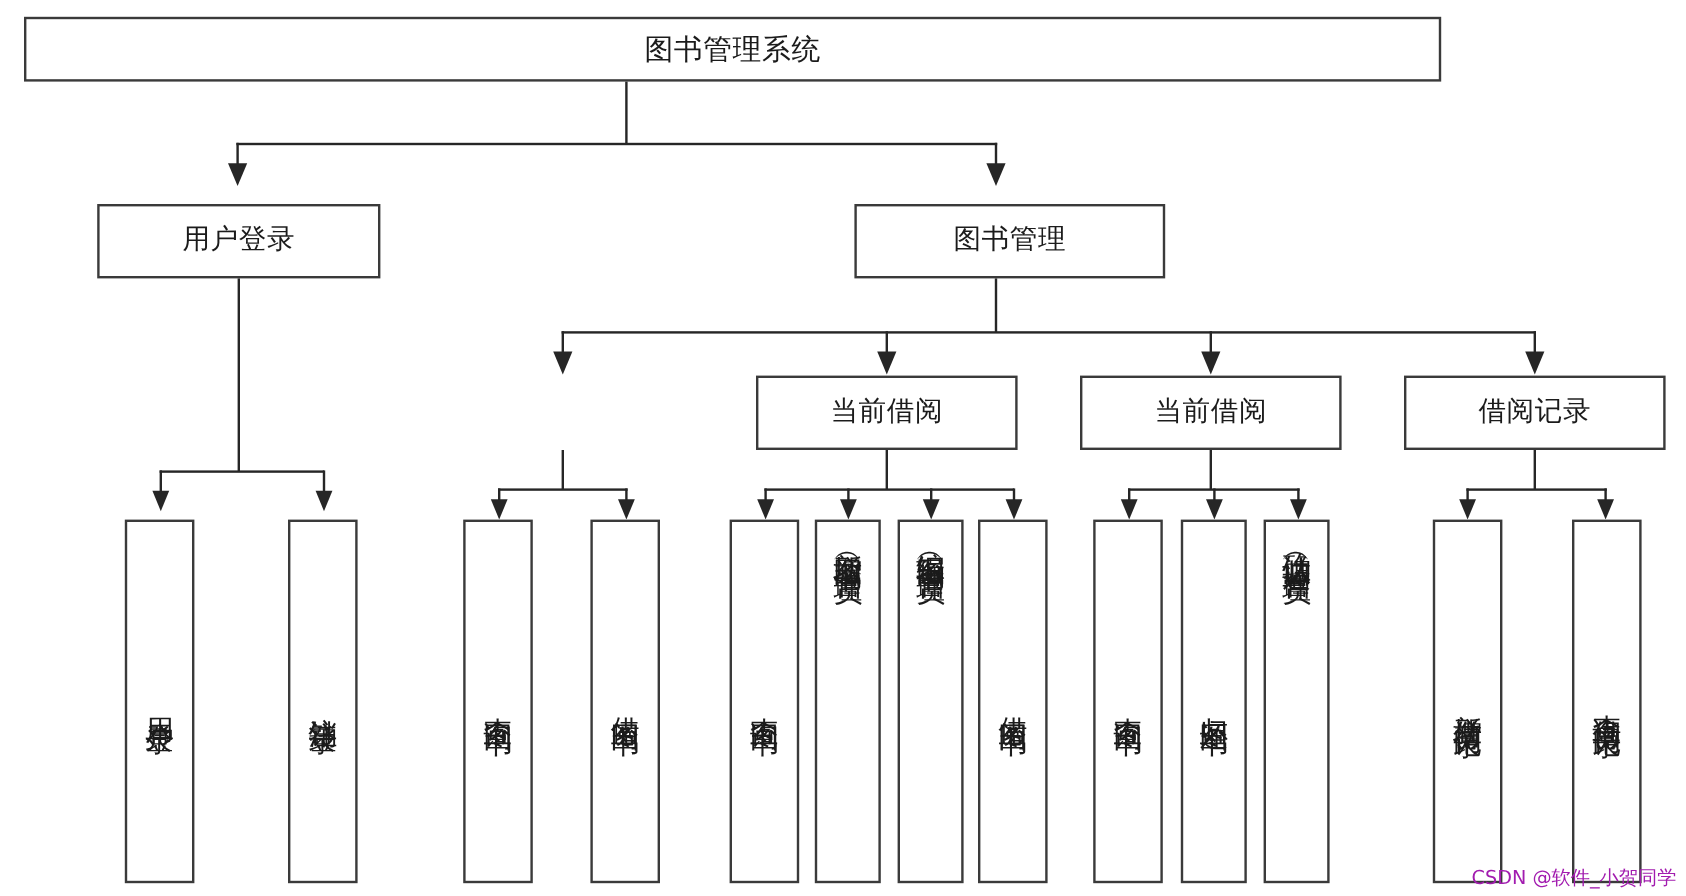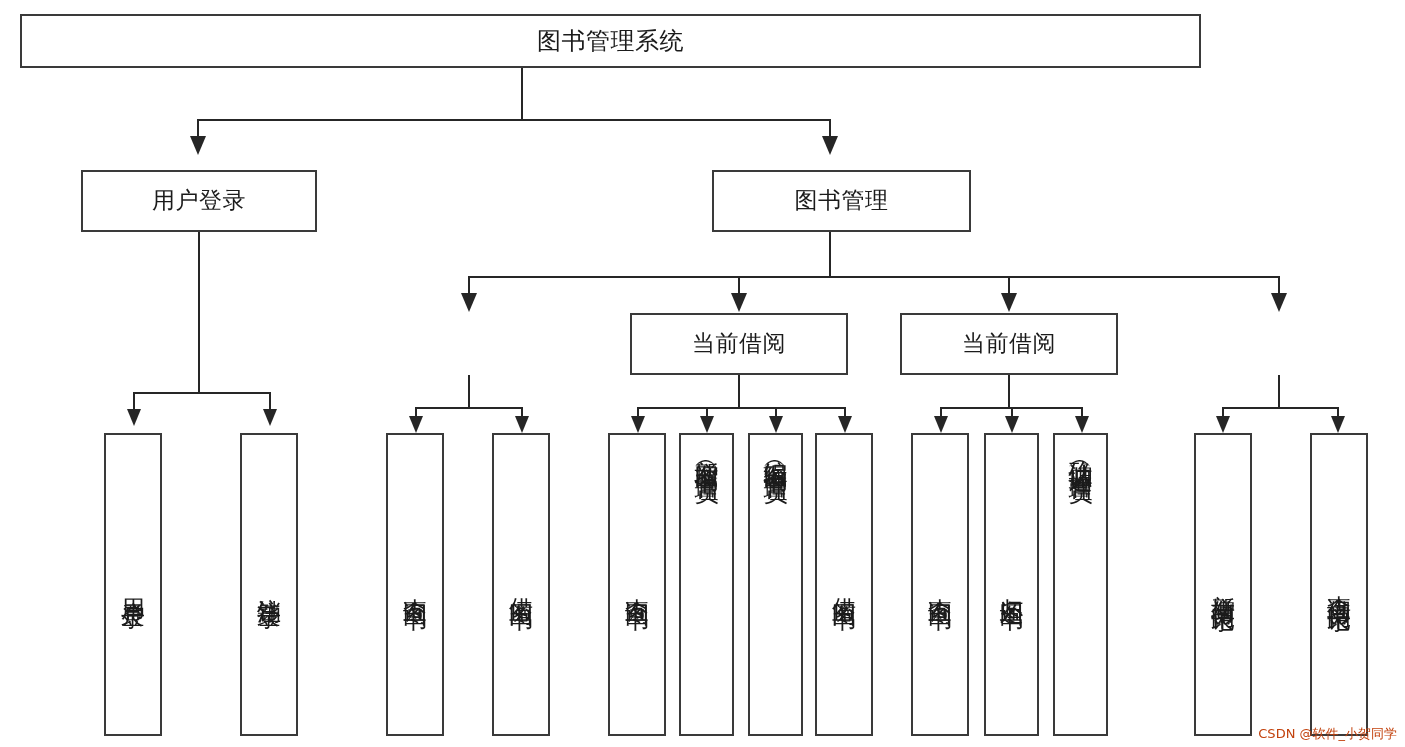--- a/index.html
+++ b/index.html
@@ -73,22 +73,22 @@
   }
   .arrow.slim {
     border-left-width: 7px;
     border-right-width: 7px;
     border-top-width: 17px;
   }
   #watermark {
     position: absolute;
     right: 8px;
     bottom: 4px;
-    font-size: 13px;
-    color: #c2410c;
+    font-size: 16px;
+    color: #a21caf;
     white-space: nowrap;
     font-family: "DejaVu Sans", "Liberation Sans", sans-serif;
   }
 </style>
 </head>
 <body>
 
 <div id="canvas">
 
   <div class="node root horiz" style="left:20px; top:14px; width:1181px; height:54px;">
@@ -127,20 +127,23 @@
   <div class="arrow" style="left:1001px; top:293px;"></div>
   <div class="conn vline" style="left:1278px; top:276px; height:18px;"></div>
   <div class="arrow" style="left:1271px; top:293px;"></div>
 
   <div class="node horiz" style="left:630px; top:313px; width:218px; height:62px;">
     <span class="label">当前借阅</span>
   </div>
   <div class="node horiz" style="left:900px; top:313px; width:218px; height:62px;">
     <span class="label">当前借阅</span>
   </div>
+  <div class="node horiz" style="left:1170px; top:313px; width:218px; height:62px;">
+    <span class="label">借阅记录</span>
+  </div>
 
   <div class="conn vline" style="left:468px; top:375px; height:33px;"></div>
   <div class="conn hline" style="left:415px; top:407px; width:108px;"></div>
   <div class="conn vline" style="left:415px; top:407px; height:11px;"></div>
   <div class="arrow slim" style="left:409px; top:416px;"></div>
   <div class="conn vline" style="left:521px; top:407px; height:11px;"></div>
   <div class="arrow slim" style="left:515px; top:416px;"></div>
 
   <div class="conn vline" style="left:738px; top:375px; height:33px;"></div>
   <div class="conn hline" style="left:637px; top:407px; width:208px;"></div>

